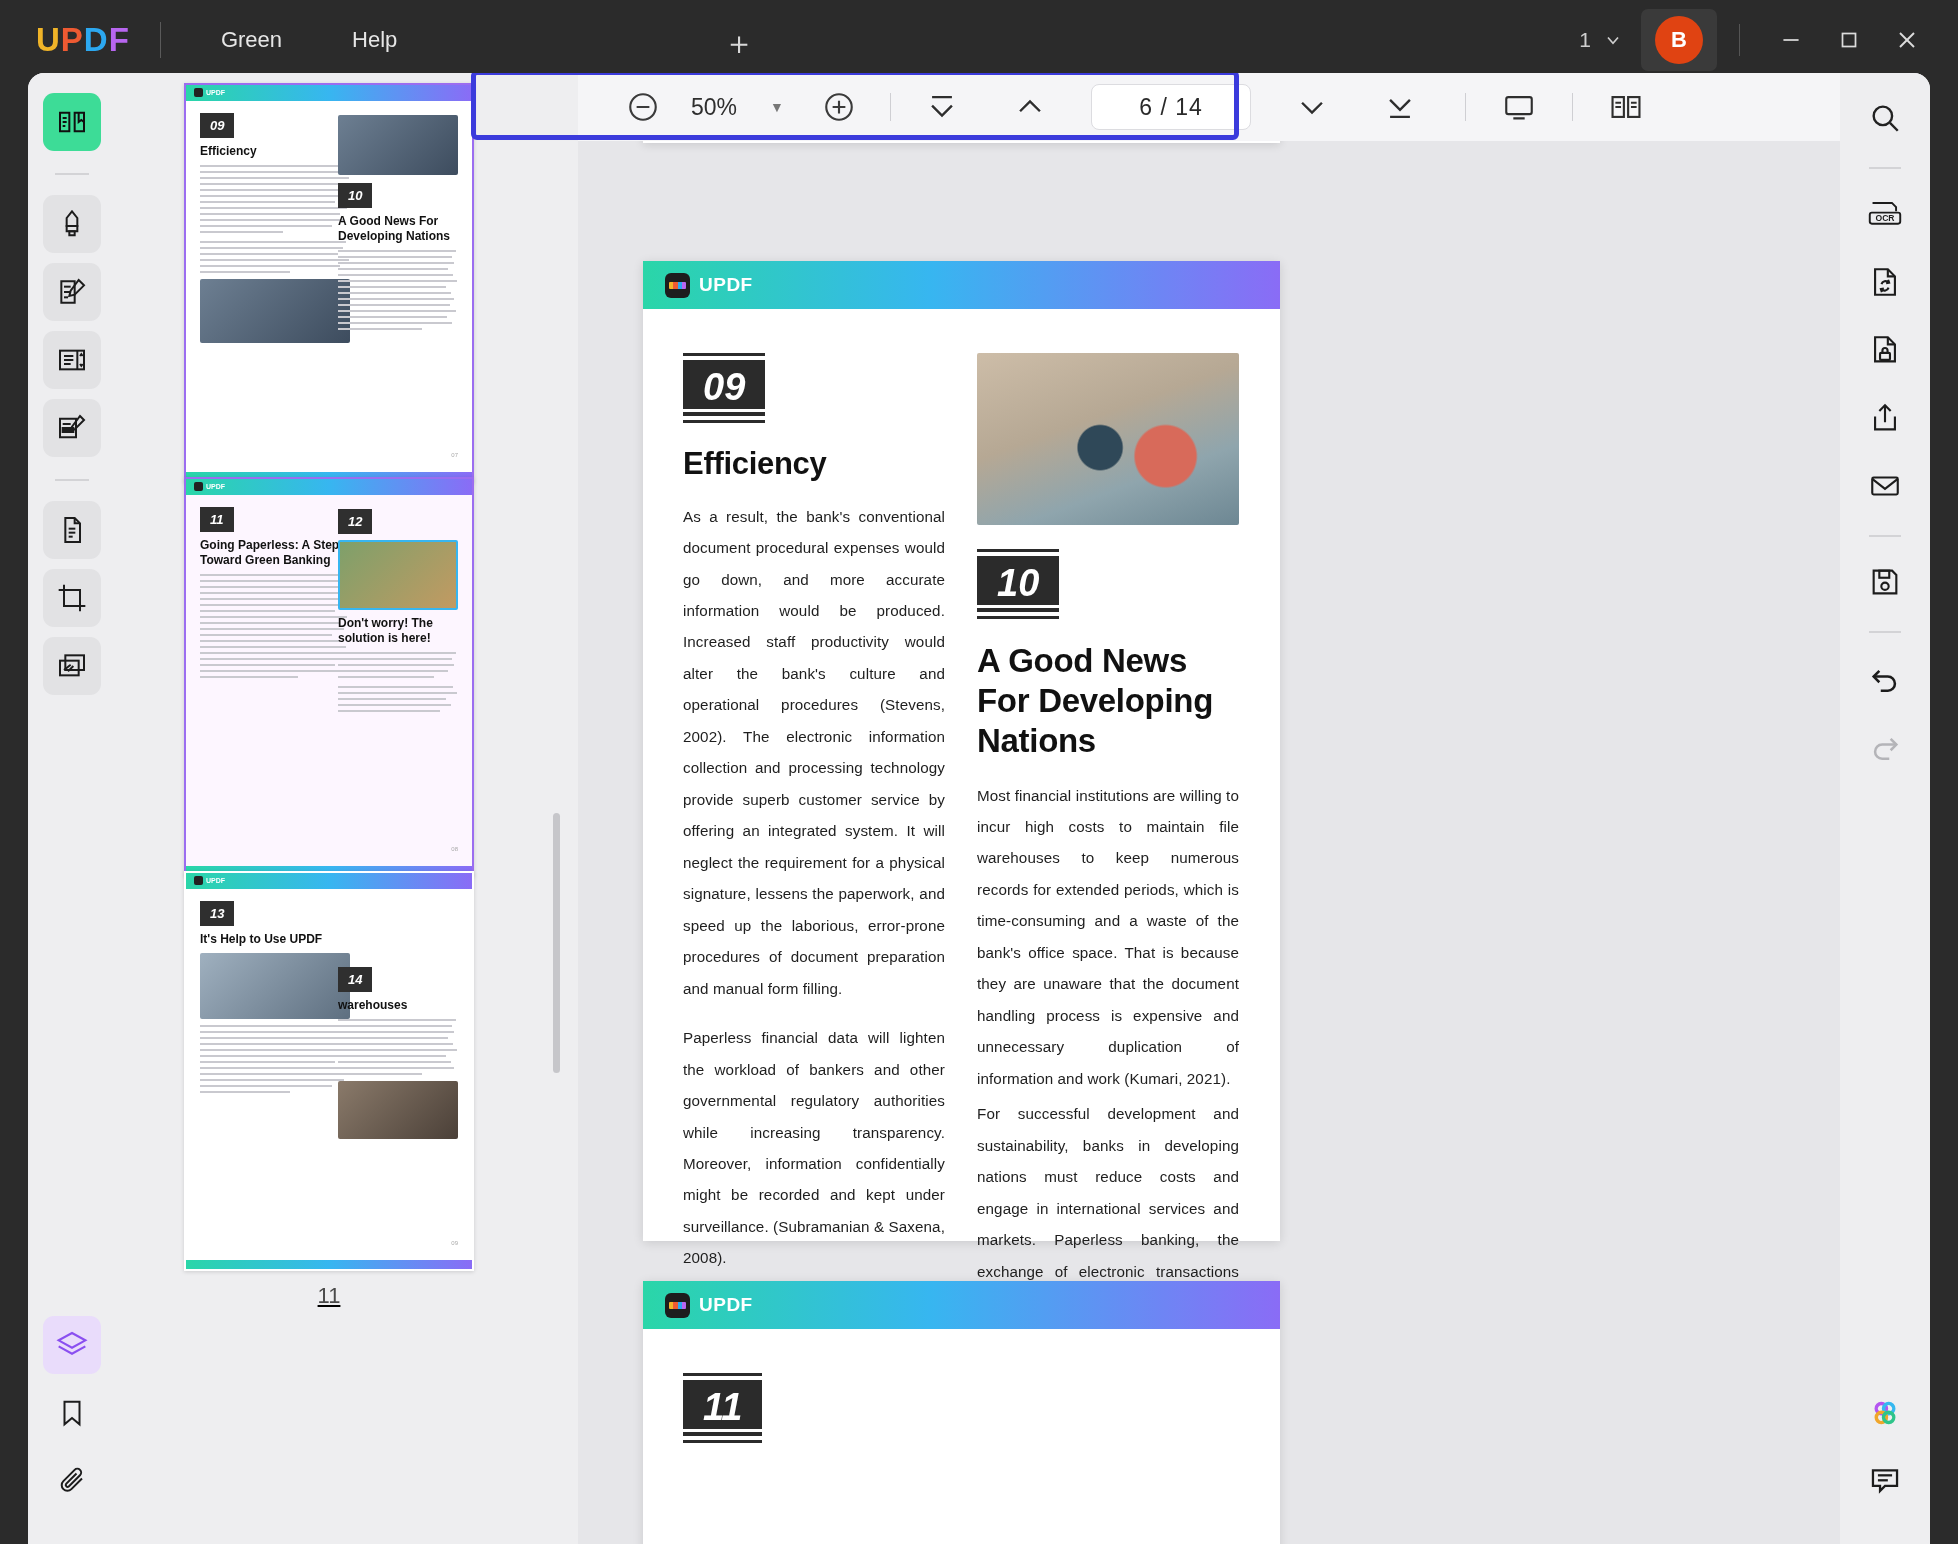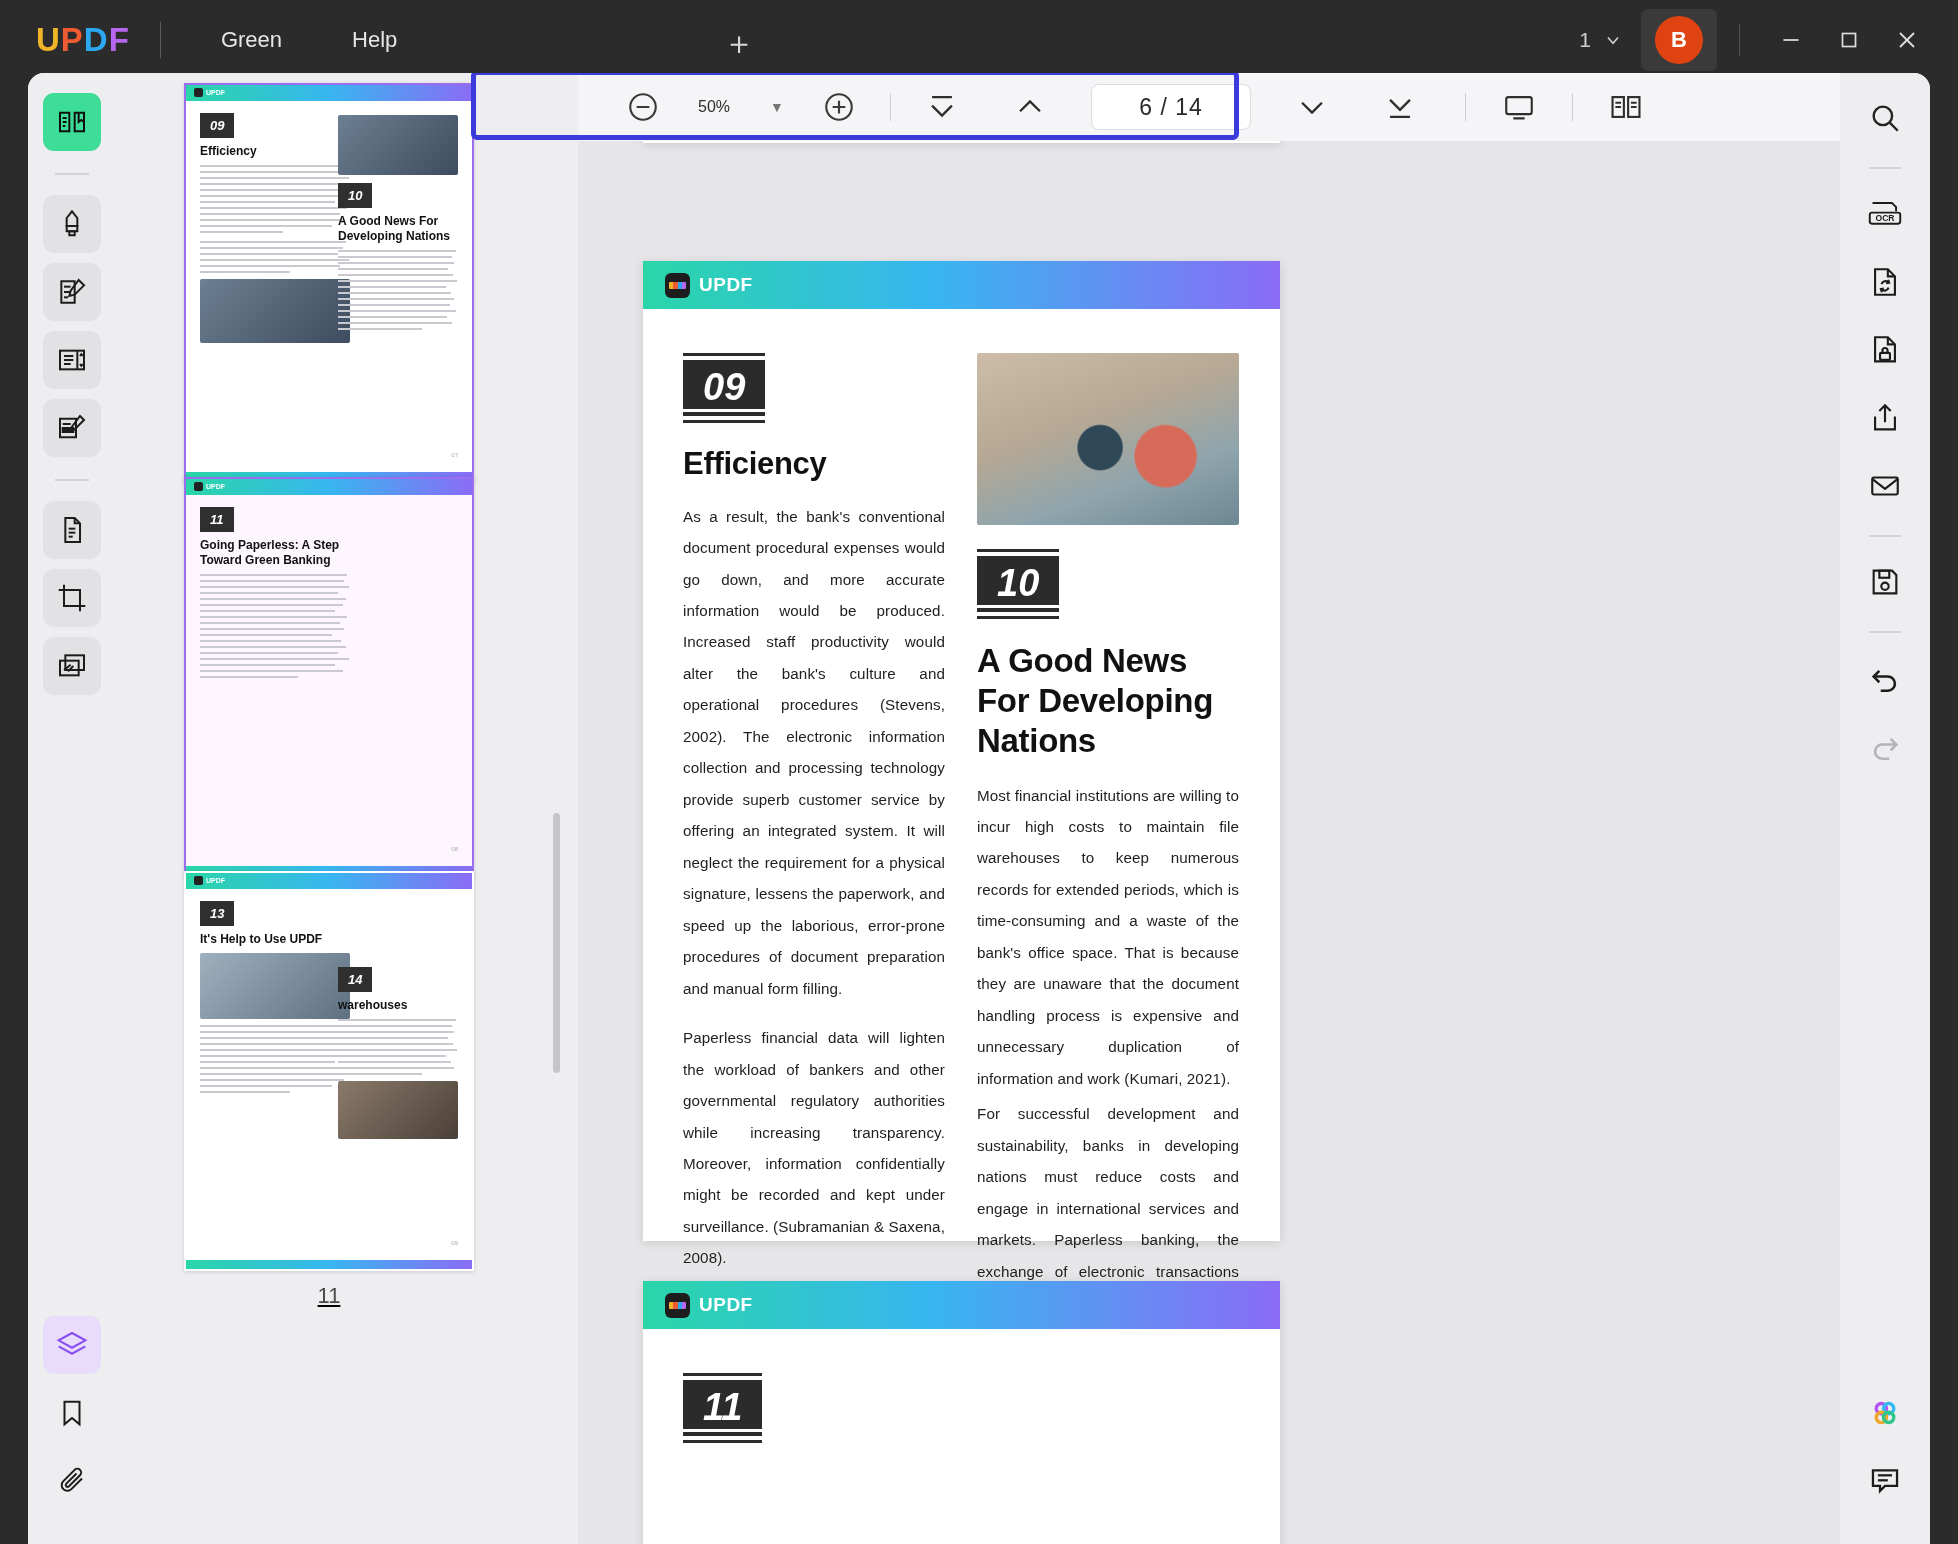--- a/index.html
+++ b/index.html
@@ -184,21 +184,21 @@
     width: 1262px; height: 68px;
     background: #f5f5f7;
     display: flex; align-items: center;
   }
   .tb-icon {
     width: 46px; height: 46px;
     display:flex; align-items:center; justify-content:center;
     color: #3b3b3b;
   }
   .zoom-val {
-    font-size: 16px; color:#2e2e2e;
+    font-size: 23px; color:#2e2e2e;
     width: 96px; text-align: center;
   }
   .caret { color: #777; font-size: 14px; width: 30px; text-align:center; }
   .tb-sep { width:1px; height:28px; background:#cfcfd3; margin: 0 12px; }
   .page-box {
     width: 160px; height: 46px;
     background:#fff; border:1px solid #dcdce0; border-radius:8px;
     display:flex; align-items:center; justify-content:center;
     font-size:23px; color:#2a2a2a;
     letter-spacing: 1px;
@@ -512,20 +512,39 @@
                   <i style="width:88%"></i>
                   <i style="width:94%"></i>
                 <i style="width:97%"></i>
                   <i style="width:92%"></i>
                   <i style="width:99%"></i>
                   <i style="width:90%"></i>
                 <i style="width:95%"></i>
                   <i style="width:65%"></i>
               </div>
             </div>
+            <div class="t-col2" style="top:14px;">
+              <div class="t-num">12</div>
+              <div class="t-img" style="height:70px;background:linear-gradient(135deg,#7ea06a,#c29a62);border:2px solid #37b6f0;"></div>
+              <div class="t-h">Don't worry! The solution is here!</div>
+              <div class="t-lines">
+                <i style="width:98%"></i>
+                  <i style="width:95%"></i>
+                  <i style="width:97%"></i>
+                  <i style="width:92%"></i>
+                  <i style="width:80%"></i>
+              </div>
+              <div class="t-lines" style="margin-top:8px;">
+                <i style="width:96%"></i>
+                  <i style="width:99%"></i>
+                  <i style="width:90%"></i>
+                  <i style="width:94%"></i>
+                  <i style="width:85%"></i>
+              </div>
+            </div>
             <div class="t-foot">08</div>
           </div>
           <div class="t-band-bot"></div>
         </div>
         <div class="t-label">10</div>
       </div>
 
       <div class="thumb-item" style="top:798px;text-decoration:underline;">
         <div class="thumb-page">
           <div class="t-band-top"></div>

